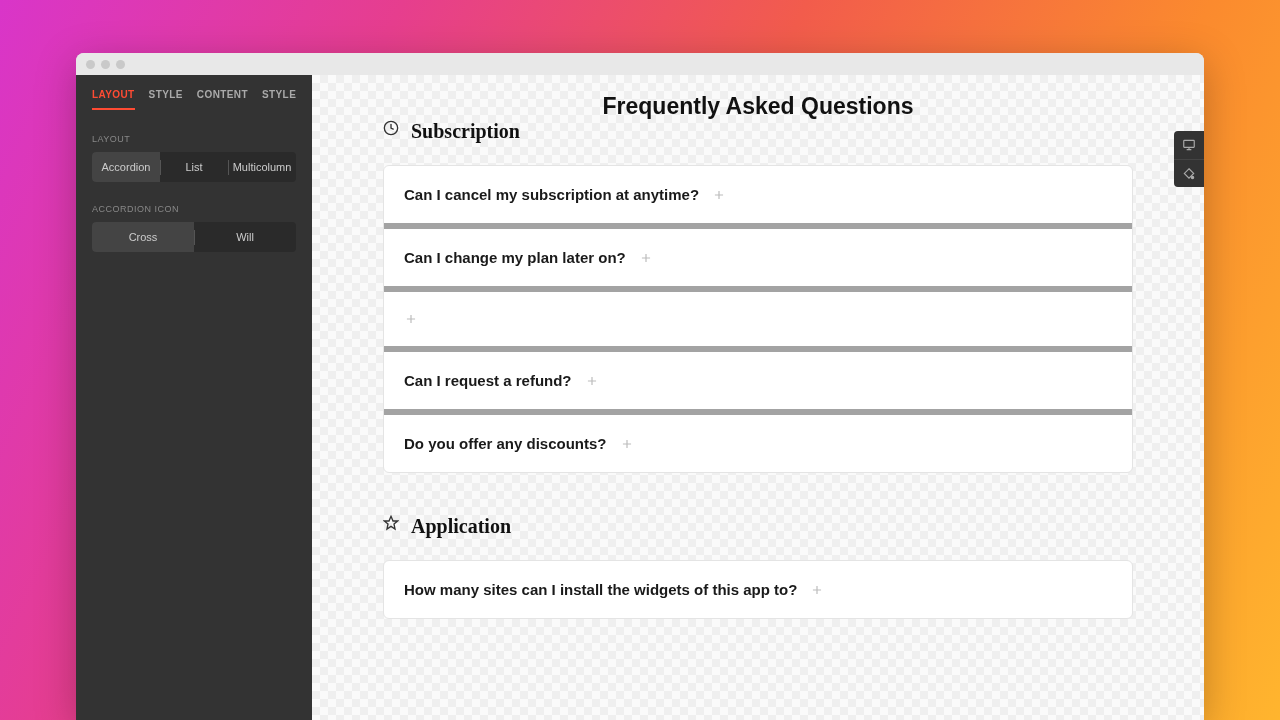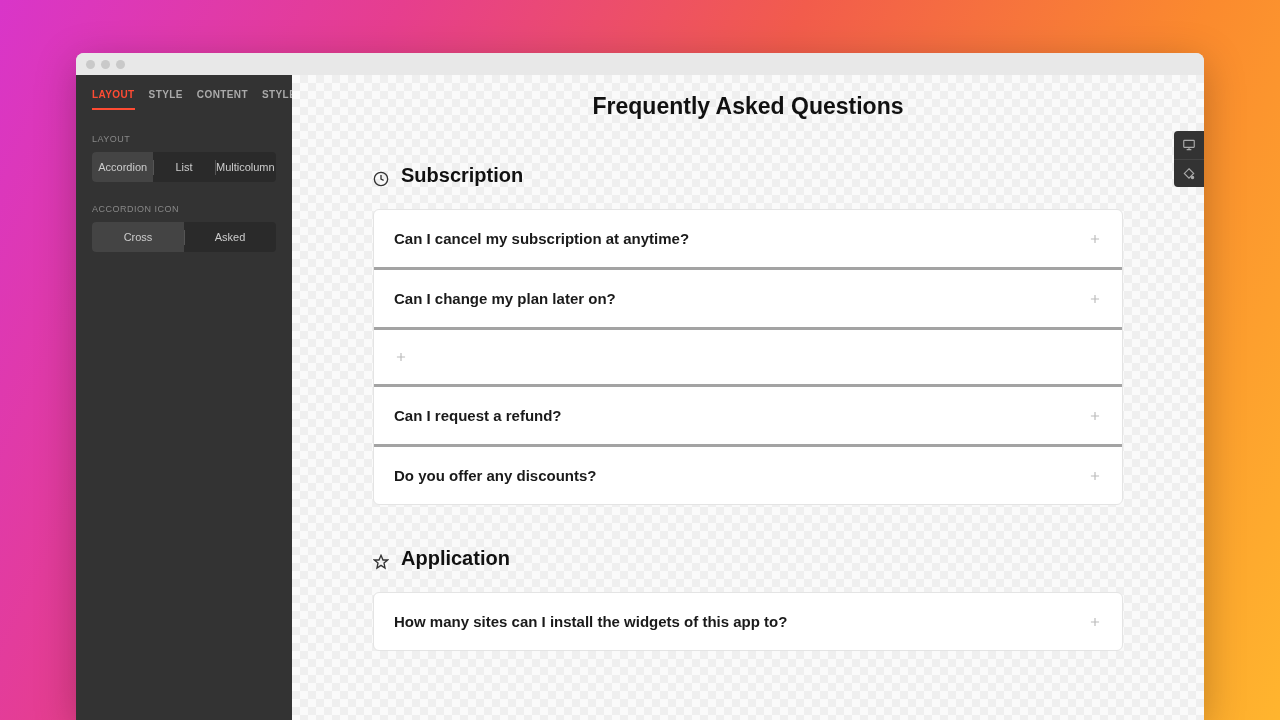--- a/index.html
+++ b/index.html
@@ -36,21 +36,21 @@
 .titlebar .dot {
   width: 9px; height: 9px; border-radius: 50%;
   background: #c9c9c9;
 }
 .body {
   flex: 1;
   display: flex;
   overflow: hidden;
 }
 .sidebar {
-  width: 216px;
+  width: 236px;
   background: #333333;
   color: #ddd;
   padding: 14px 16px;
   flex-shrink: 0;
 }
 .tabs {
   display: flex;
   gap: 14px;
   font-size: 10px;
   font-weight: 700;
@@ -102,50 +102,50 @@
   overflow-y: auto;
   padding-bottom: 20px;
 }
 .main::-webkit-scrollbar { display: none; }
 .main-title {
   text-align: center;
   font-size: 23px;
   font-weight: 700;
   color: #111;
   margin-top: 18px;
-  margin-bottom: 44px;
 }
 .cat {
   width: 750px;
   margin: 0 auto 42px auto;
 }
 .cat-head {
   display: flex;
-  align-items: flex-end;
+  align-items: flex-start;
   gap: 12px;
   margin-bottom: 22px;
+  font-family: Liberation Serif, serif;
 }
 .cat-head .ic { width: 16px; height: 16px; color: #333; flex-shrink: 0; }
 .cat-head .ic svg { width: 100%; height: 100%; display: block; }
 .cat-title { font-size: 20px; font-weight: 700; color: #111; }
 .card {
   background: #fff;
   border: 1px solid #e4e4e4;
   border-radius: 6px;
   overflow: hidden;
 }
 .item {
   display: flex;
   align-items: center;
-  justify-content: space-between;
+  justify-content: flex-start;
   padding: 20px;
   cursor: pointer;
   gap: 13px;
 }
-.item + .item { border-top: 3px solid #a3a3a3; }
+.item + .item { border-top: 6px solid #a3a3a3; }
 .q { font-size: 15px; font-weight: 600; color: #1a1a1a; }
 .plus { width: 14px; height: 14px; color: #bbb; flex-shrink: 0; }
 .plus svg { width: 100%; height: 100%; display: block; }
 .side-tools {
   position: absolute;
   top: 56px;
   right: 0;
   width: 30px;
   background: #333;
   border-radius: 4px 0 0 4px;
@@ -184,21 +184,21 @@
       <div class="section-label">LAYOUT</div>
       <div class="seg">
         <div class="seg-opt active">Accordion</div>
         <div class="seg-opt">List</div>
         <div class="seg-opt">Multicolumn</div>
       </div>
 
       <div class="section-label">ACCORDION ICON</div>
       <div class="seg">
         <div class="seg-opt active">Cross</div>
-        <div class="seg-opt">Asked</div>
+        <div class="seg-opt">Will</div>
       </div>
     </div>
 
     <div class="main">
       <div class="main-title">Frequently Asked Questions</div>
 
       <div class="cat">
         <div class="cat-head">
           <span class="ic">
             <svg viewBox="0 0 24 24" fill="none" stroke="currentColor" stroke-width="2">

